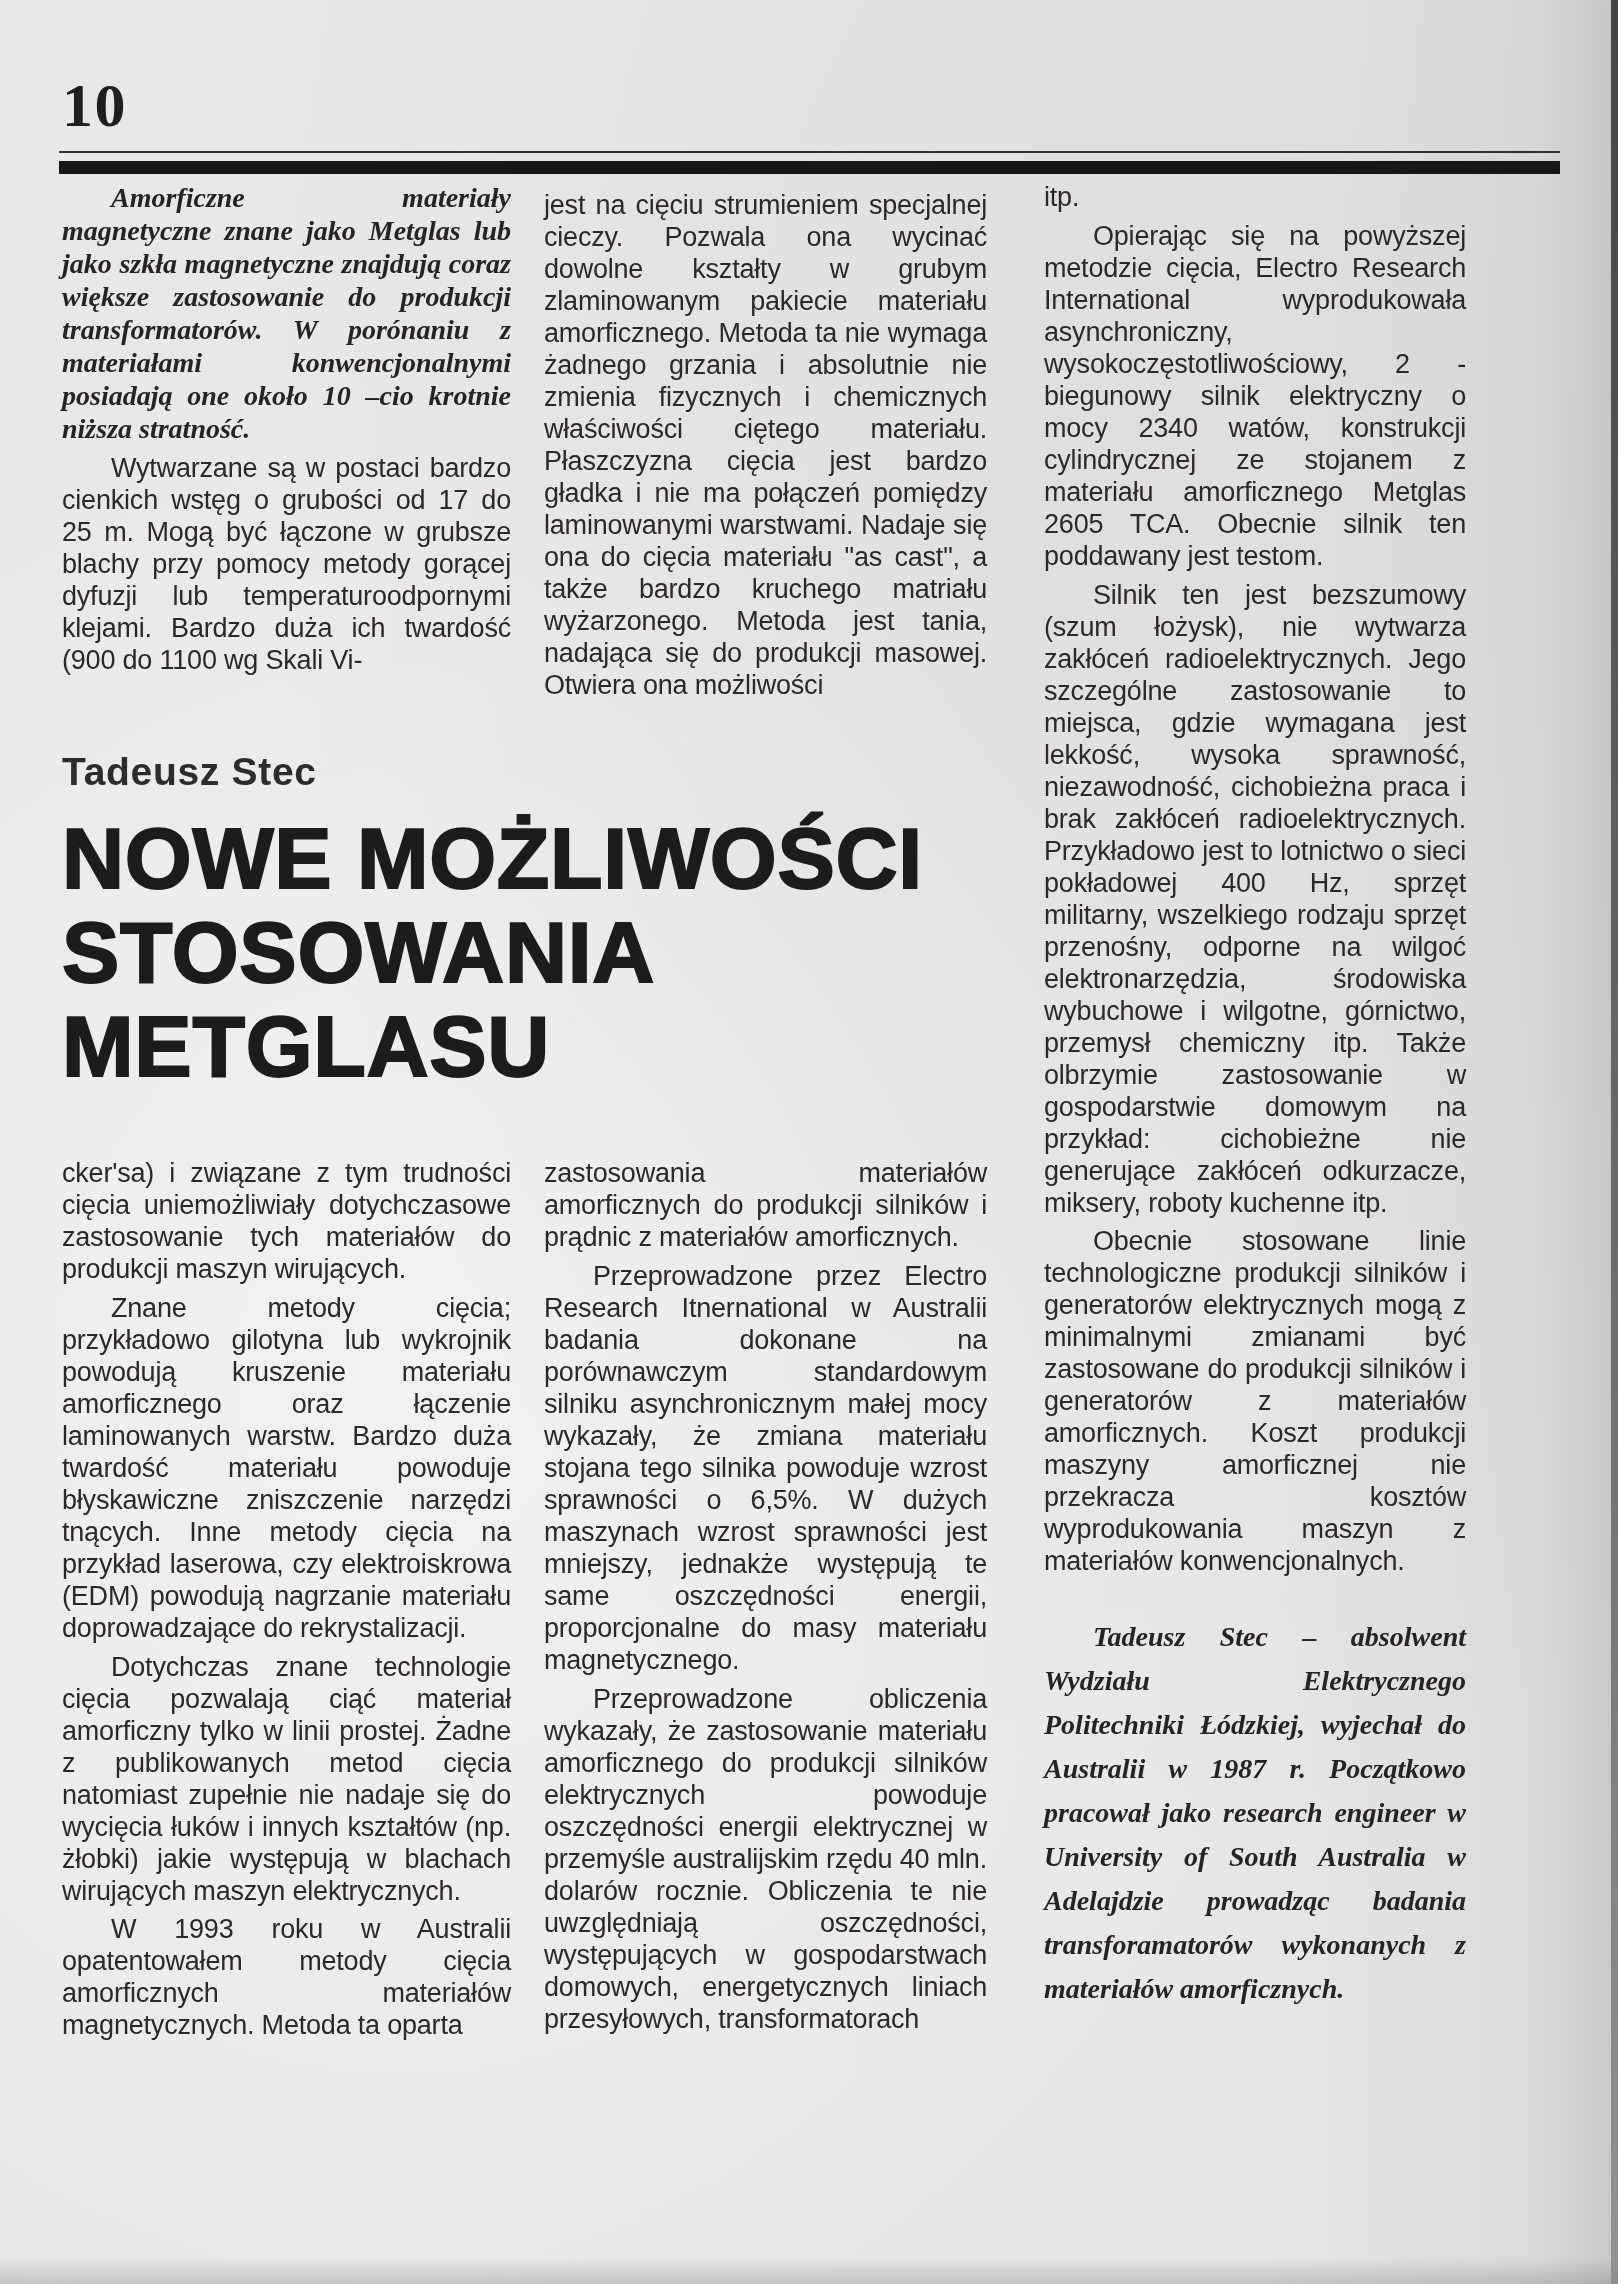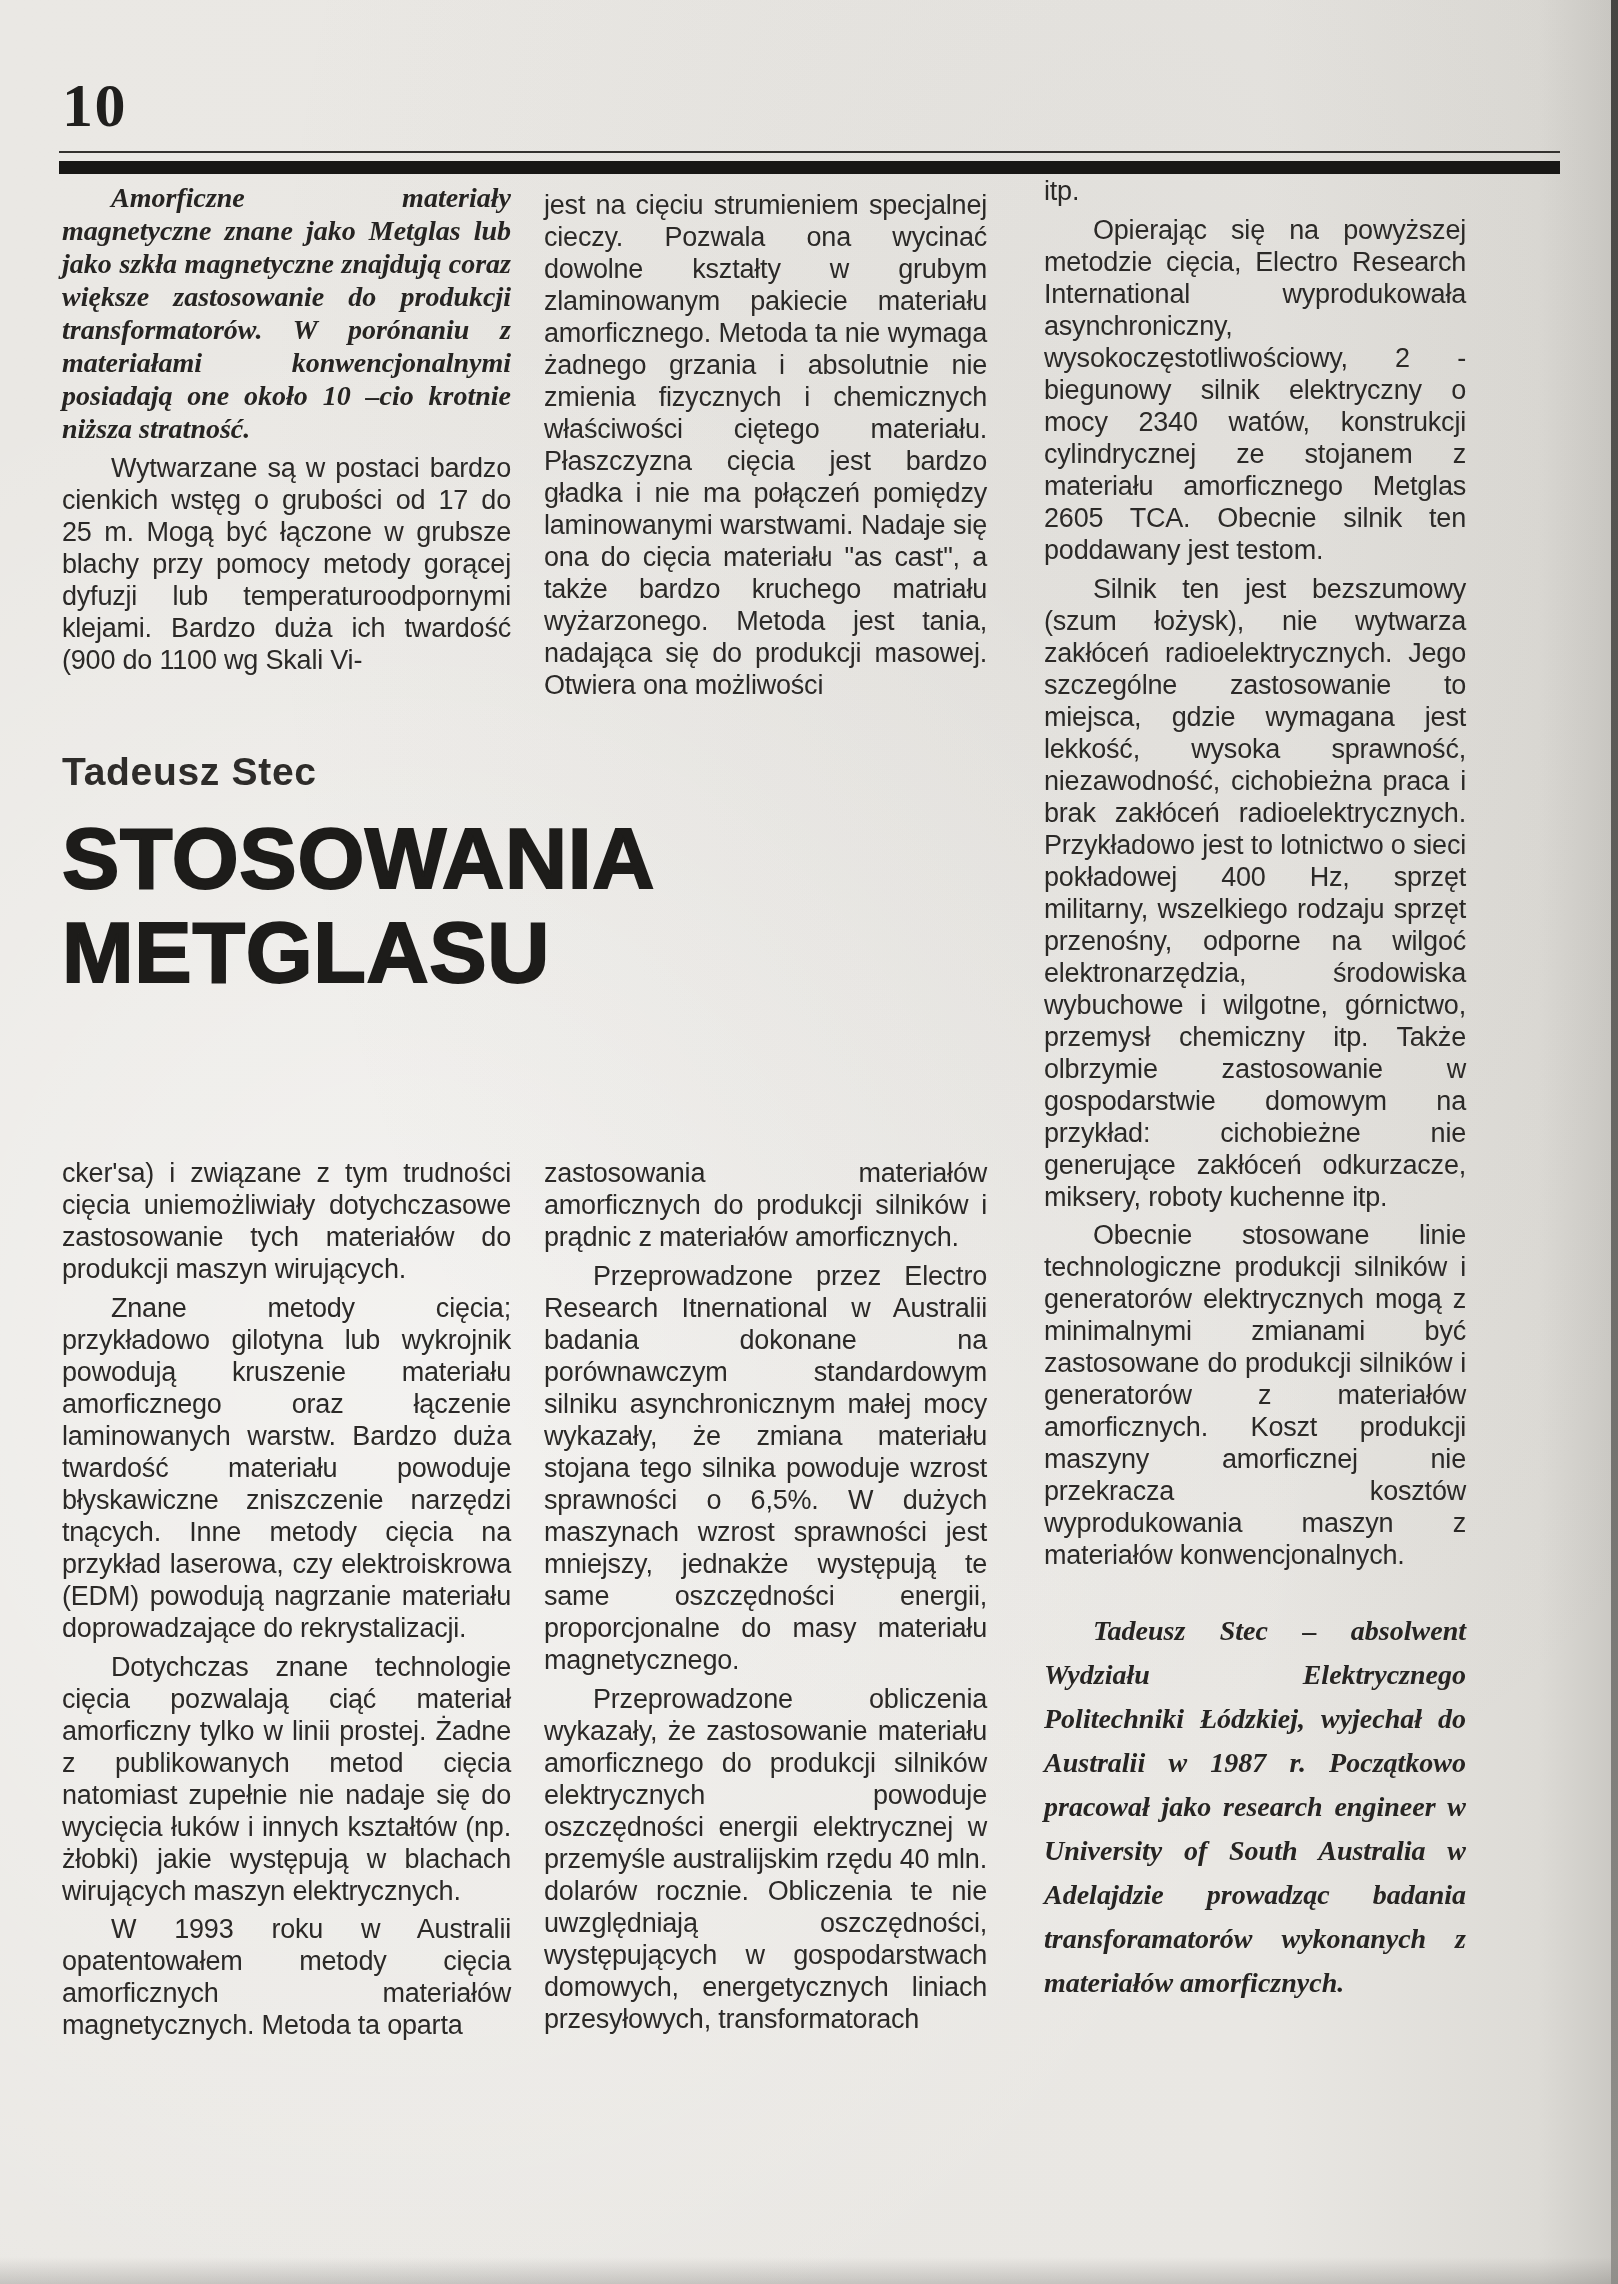--- a/index.html
+++ b/index.html
@@ -63,21 +63,21 @@
     font-family:"Liberation Serif", serif;
     font-style:italic;font-weight:bold;
     font-size:28px;line-height:44px;
     letter-spacing:0;
     color:#262422;
   }
   .col-left-top{left:62px;top:181px;width:449px;}
   .col-left-bottom{left:62px;top:1157px;width:449px;}
   .col-mid-top{left:544px;top:189px;width:443px;}
   .col-mid-bottom{left:544px;top:1157px;width:443px;}
-  .col-right{left:1044px;top:175px;width:422px;}
+  .col-right{left:1044px;top:181px;width:422px;}
   .title-block{
     position:absolute;left:62px;top:751px;width:932px;
   }
   .article-author{
     font-size:39px;line-height:42px;
     color:#2e2c2a;letter-spacing:0.7px;
     margin:0 0 17.6px 0;
     font-weight:bold;
   }
   .title-line{
@@ -99,20 +99,21 @@
   <div class="rule-thin"></div>
   <div class="rule-thick"></div>
 
   <div class="col col-left-top">
     <p class="lead indent">Amorficzne materiały magnetyczne znane jako Metglas lub jako szkła magnetyczne znajdują coraz większe zastosowanie do produkcji transformatorów. W porónaniu z materiałami konwencjonalnymi posiadają one około 10 –cio krotnie niższa stratność.</p>
     <p class="indent">Wytwarzane są w postaci bardzo cienkich wstęg o grubości od 17 do 25 m. Mogą być łączone w grubsze blachy przy pomocy metody gorącej dyfuzji lub temperaturoodpornymi klejami. Bardzo duża ich twardość (900 do 1100 wg Skali Vi-</p>
   </div>
 
   <div class="title-block">
     <p class="article-author">Tadeusz Stec</p>
+    <h1 class="title-line">NOWE MOŻLIWOŚCI</h1>
     <h1 class="title-line">STOSOWANIA</h1>
     <h1 class="title-line">METGLASU</h1>
   </div>
 
   <div class="col col-left-bottom">
     <p class="no-indent">cker'sa) i związane z tym trudności cięcia uniemożliwiały dotychczasowe zastosowanie tych materiałów do produkcji maszyn wirujących.</p>
     <p class="indent">Znane metody cięcia; przykładowo gilotyna lub wykrojnik powodują kruszenie materiału amorficznego oraz łączenie laminowanych warstw. Bardzo duża twardość materiału powoduje błyskawiczne zniszczenie narzędzi tnących. Inne metody cięcia na przykład laserowa, czy elektroiskrowa (EDM) powodują nagrzanie materiału doprowadzające do rekrystalizacji.</p>
     <p class="indent">Dotychczas znane technologie cięcia pozwalają ciąć materiał amorficzny tylko w linii prostej. Żadne z publikowanych metod cięcia natomiast zupełnie nie nadaje się do wycięcia łuków i innych kształtów (np. żłobki) jakie występują w blachach wirujących maszyn elektrycznych.</p>
     <p class="indent">W 1993 roku w Australii opatentowałem metody cięcia amorficznych materiałów magnetycznych. Metoda ta oparta</p>
   </div>

